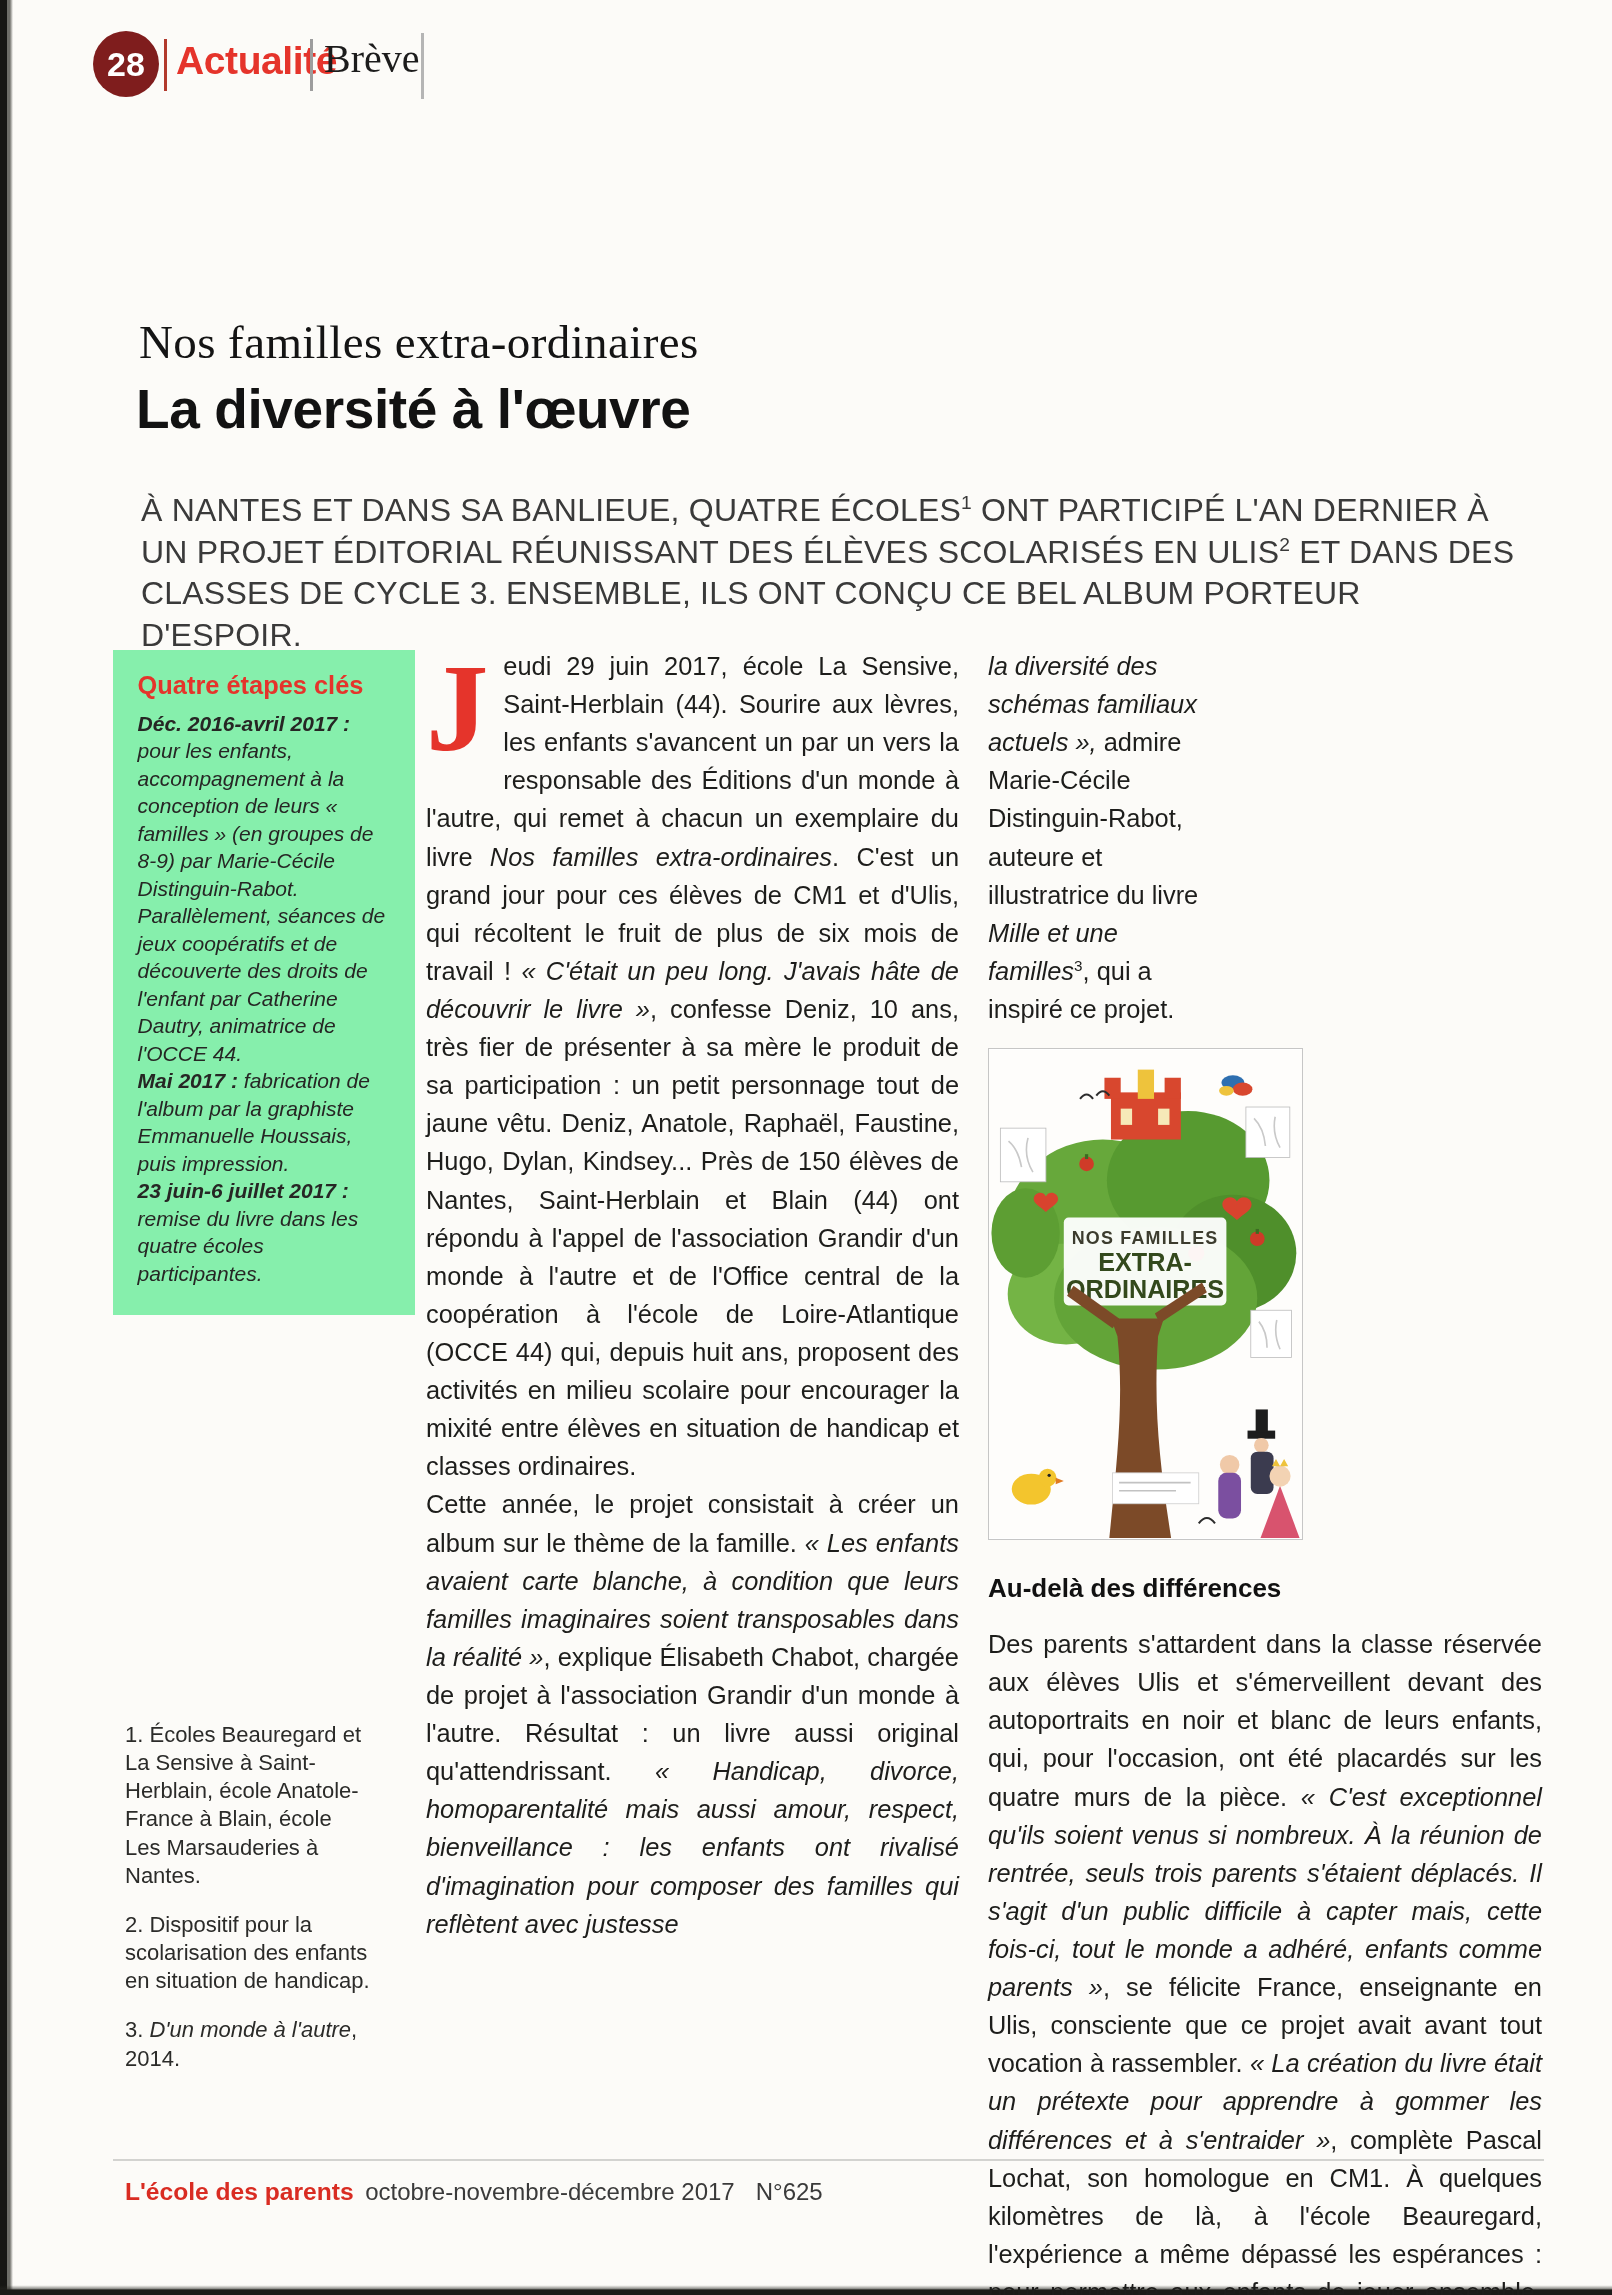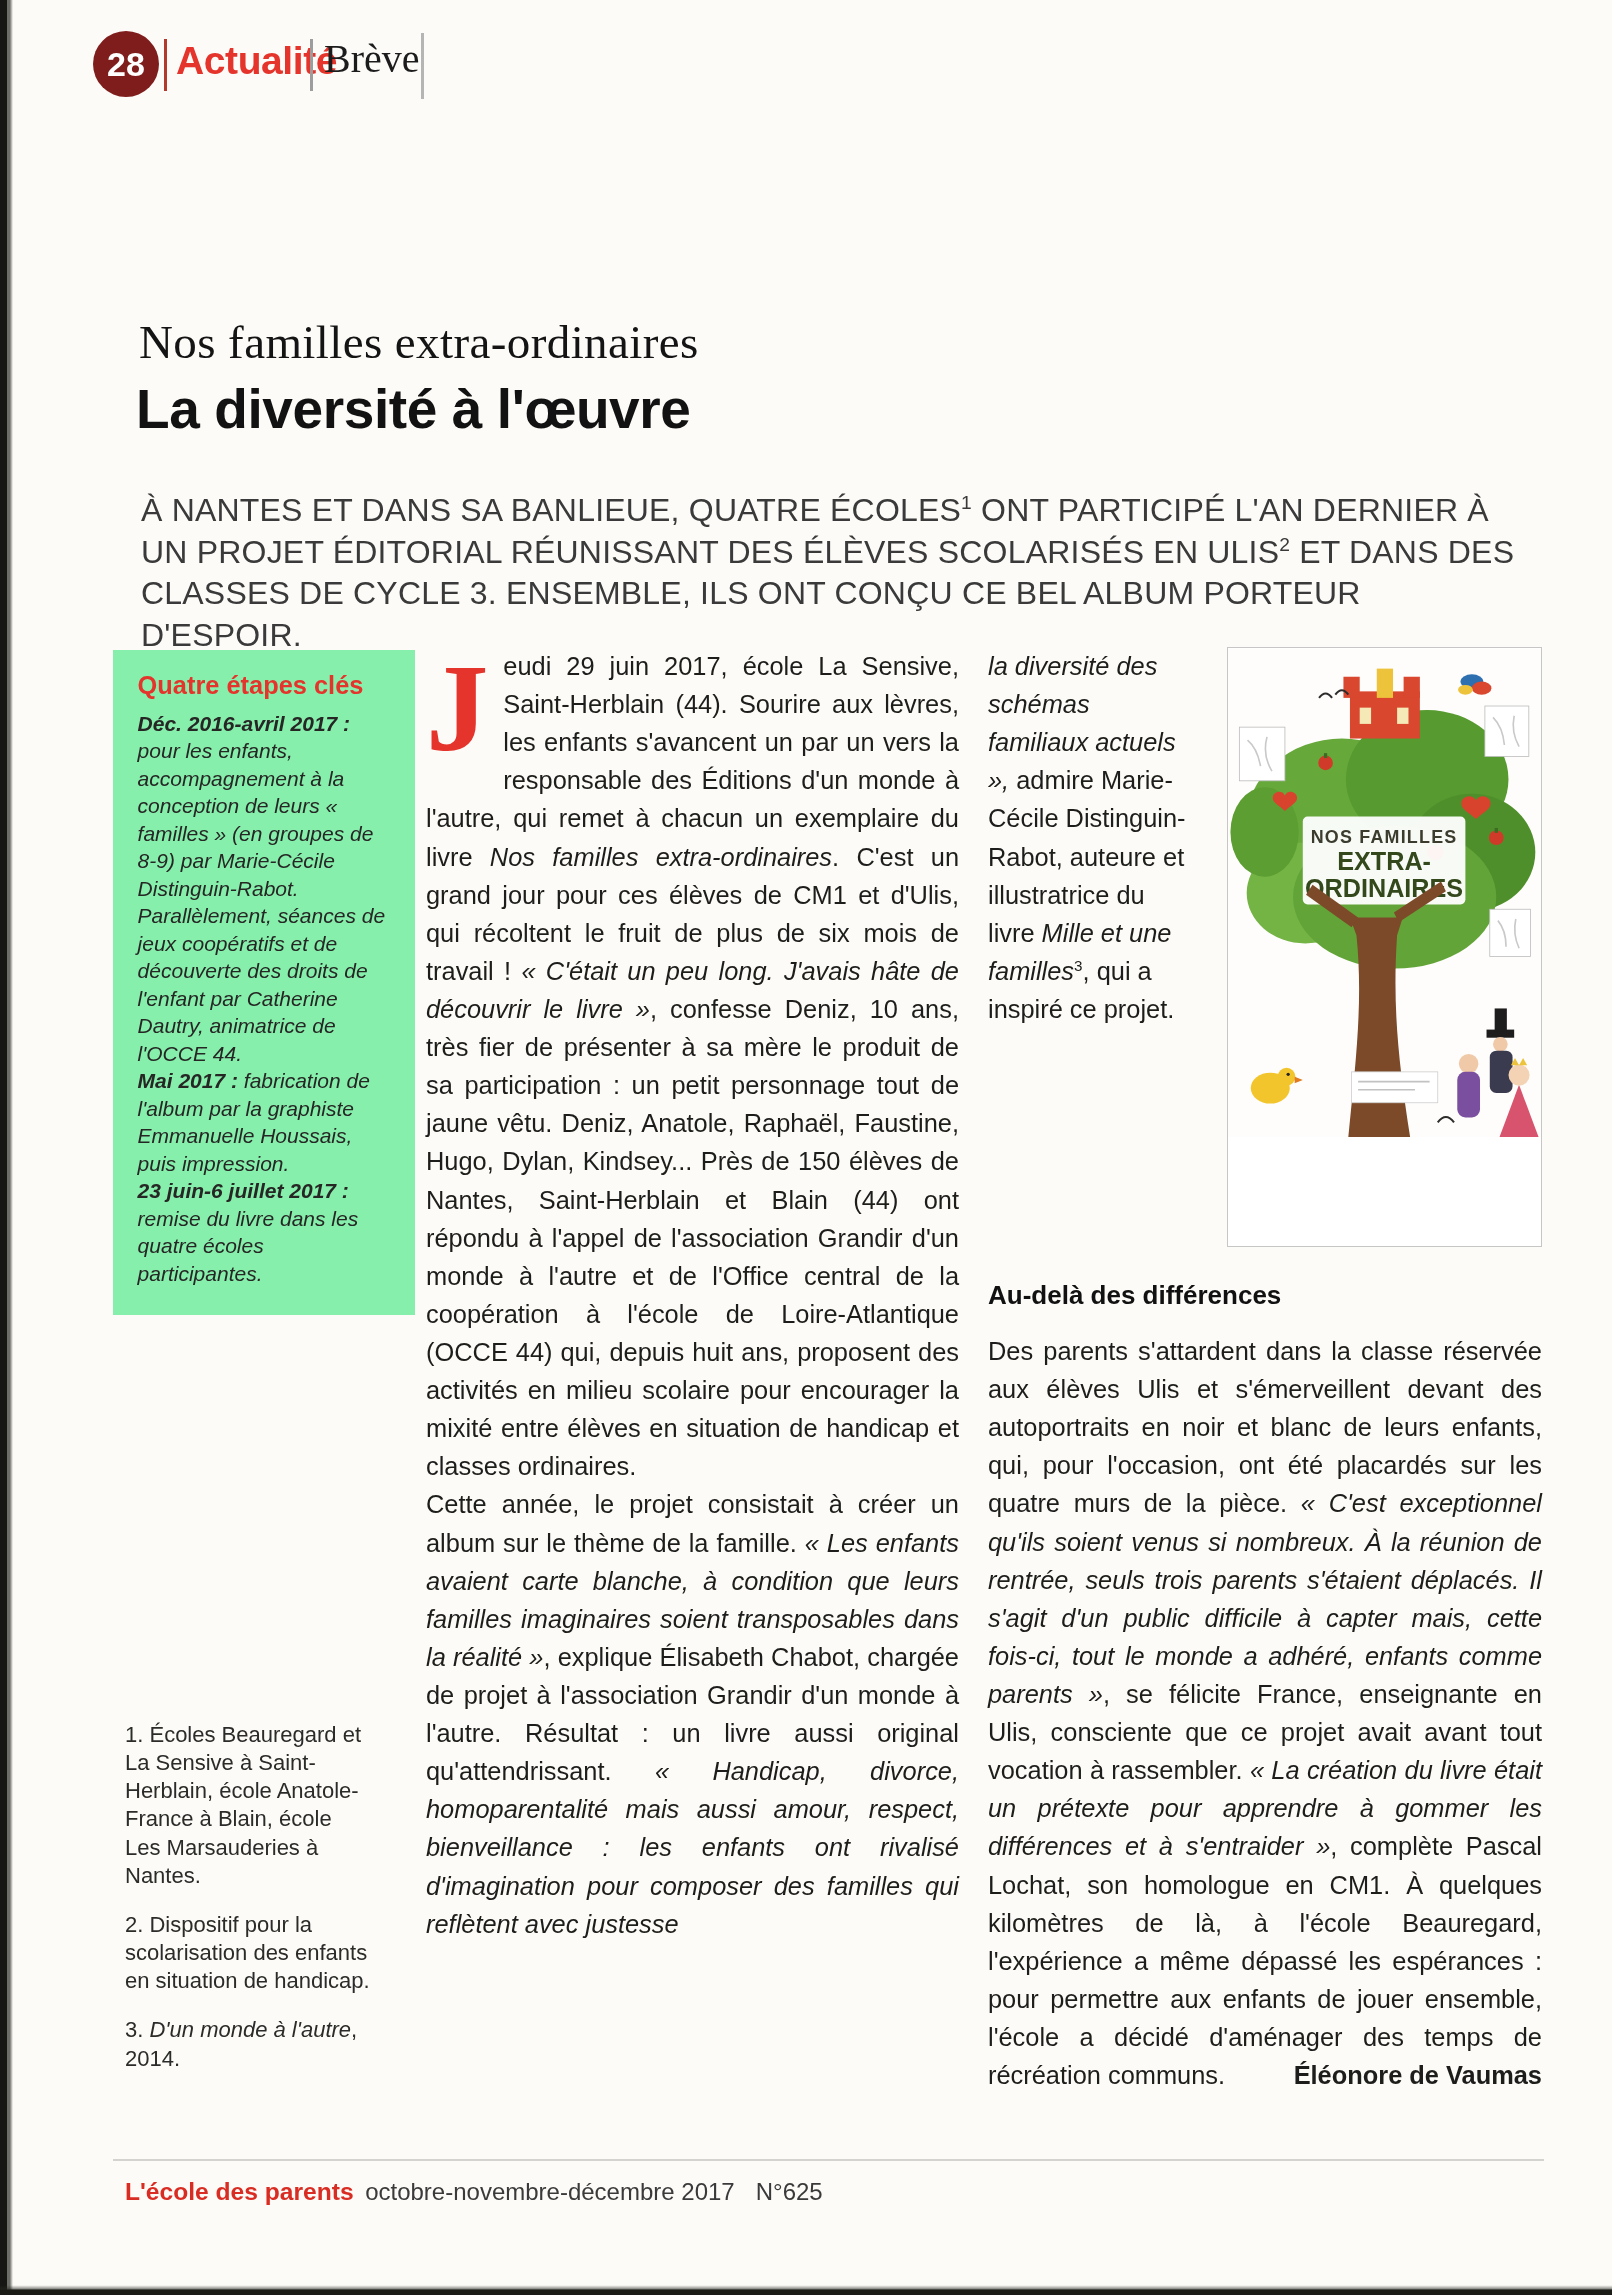--- a/index.html
+++ b/index.html
@@ -45,23 +45,23 @@
 
   .footnotes { left:125px; top:1721px; width:246px; font-size:22px; line-height:1.28; color:#2b2b29; }
   .footnote { margin-bottom:21px; }
 
   
   .col-mid { left:426px; top:647px; width:533px; font-size:25.4px; line-height:1.5; text-align:justify; color:#1d1d1b; }
   .dropcap { float:left; font-family:"Liberation Serif", serif; font-weight:bold;
     font-size:125px; line-height:113px; padding:4.9px 14.8px 0 0; color:#e5342b; }
 
   .col-right { left:988px; top:647px; width:554px; color:#1d1d1b; }
-  .col-right-top { display:flex; gap:34px; }
+  .col-right-top { display:flex; gap:20px;flex-direction:column; }
   .intro-text { width:220px; font-size:25.4px; line-height:1.5; }
-  .cover { width:315px; height:600px; border:0.8px solid #c6c6c6; background:#fff; flex:none; }
+  .cover { width:315px; height:492px; border:0.8px solid #c6c6c6; background:#fff; flex:none; }
   .subheading { margin-top:33px; font-size:26px; font-weight:bold; color:#111; }
   .para3 { margin-top:21px; font-size:25.4px; line-height:1.5; text-align:justify; }
   .author { font-weight:bold; float:right; margin-left:19.7px; }
 
   
   .footer-rule { left:113px; top:2159px; width:1431px; height:1.6px; background:#d3d3d0; }
   .footer { left:125px; top:2178px; font-size:24.6px; color:#3a3a3a; }
   .footer-mag { font-weight:bold; color:#d92c22; }
   .footer-issue { margin-left:11.5px; font-size:24px; }
   .footer-num { margin-left:21px; font-size:24px; }

